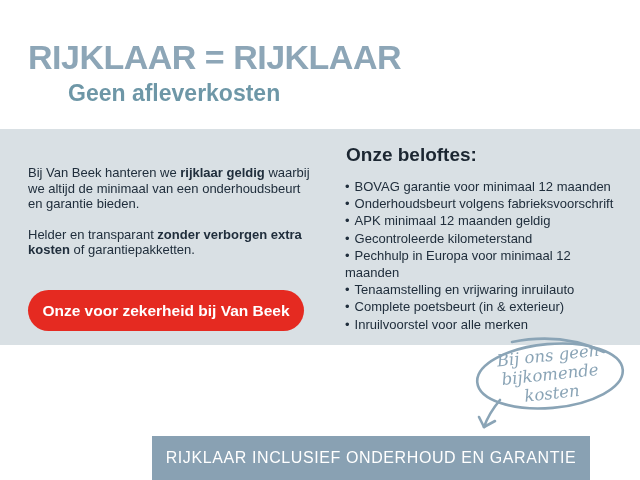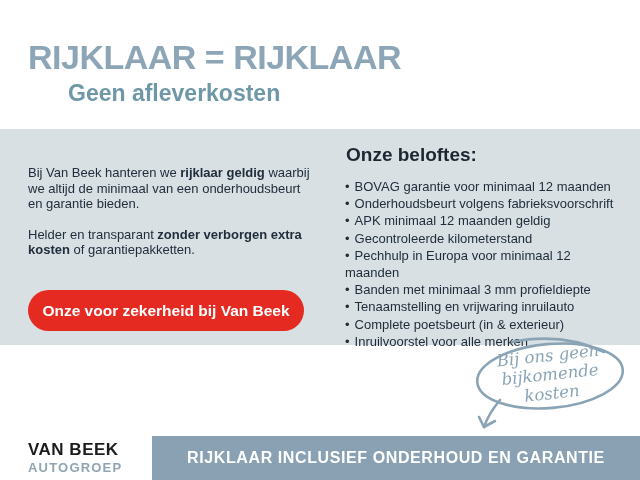--- a/index.html
+++ b/index.html
@@ -63,24 +63,24 @@
   
   .logo{position:absolute;left:28px;top:441px;line-height:1;}
   .logo-main{
     font-size:17px;font-weight:700;letter-spacing:0.5px;color:var(--logo,#1c1c1c);
   }
   .logo-sub{
     margin-top:3px;font-size:13px;font-weight:700;letter-spacing:1.2px;
     color:var(--logosub,#8fa5b4);
   }
   .footer-banner{
-    position:absolute;left:152px;top:436px;width:488px;height:44px;
+    position:absolute;left:152px;top:436px;width:438px;height:44px;
     background:var(--banner,#89a1b3);
     display:flex;align-items:center;justify-content:center;
-    color:#fff;font-size:16px;font-weight:700;letter-spacing:0.6px;text-align:center;
+    color:#fff;font-size:16px;font-weight:400;letter-spacing:0.6px;text-align:center;
   }
 </style>
 </head>
 <body>
 
 <div class="canvas" style="--bg: #ffffff; --panel: #d9e0e4; --title: #8da6b7; --subtitle: #6e97a7; --dark: #202e3c; --heading: #1b2631; --red: #e52a21; --banner: #89a1b3; --bubble: #8aa4b6; --logo: #1c1c1c; --logosub: #8fa5b4;">
 
   <div class="hero-title">RIJKLAAR = RIJKLAAR</div>
   <div class="hero-subtitle">Geen afleverkosten</div>
 
@@ -97,21 +97,20 @@
   <button class="cta-button">Onze voor zekerheid bij Van Beek</button>
 
   <div class="promises">
     <h2 class="promises-heading">Onze beloftes:</h2>
     <ul class="promises-list">
         <li><span class="marker">•</span><span>BOVAG garantie voor minimaal 12 maanden</span></li>
         <li><span class="marker">•</span><span>Onderhoudsbeurt volgens fabrieksvoorschrift</span></li>
         <li><span class="marker">•</span><span>APK minimaal 12 maanden geldig</span></li>
         <li><span class="marker">•</span><span>Gecontroleerde kilometerstand</span></li>
         <li><span class="marker">•</span><span>Pechhulp in Europa voor minimaal 12 maanden</span></li>
-        <li><span class="marker">•</span><span>Banden met minimaal 3 mm profieldiepte</span></li>
         <li><span class="marker">•</span><span>Tenaamstelling en vrijwaring inruilauto</span></li>
         <li><span class="marker">•</span><span>Complete poetsbeurt (in &amp; exterieur)</span></li>
         <li><span class="marker">•</span><span>Inruilvoorstel voor alle merken</span></li>
       </ul>
   </div>
 
   <div class="note-wrap">
     <svg width="188" height="110" viewBox="0 0 188 110">
       <g fill="none" stroke="#8aa4b6" stroke-width="2.6" stroke-linecap="round">
         <ellipse cx="98" cy="46" rx="73" ry="32" transform="rotate(-5 98 46)"></ellipse>
@@ -121,20 +120,16 @@
         <path d="M 32 97 L 43 91"></path>
       </g>
     </svg>
     <div class="note-text">
       <div>Bij ons geen</div>
       <div>bijkomende</div>
       <div>kosten</div>
     </div>
   </div>
 
-  <div class="logo">
-    <div class="logo-main">VAN BEEK</div>
-    <div class="logo-sub">AUTOGROEP</div>
-  </div>
 
   <div class="footer-banner">RIJKLAAR INCLUSIEF ONDERHOUD EN GARANTIE</div>
 
 </div>
 
 </body></html>

